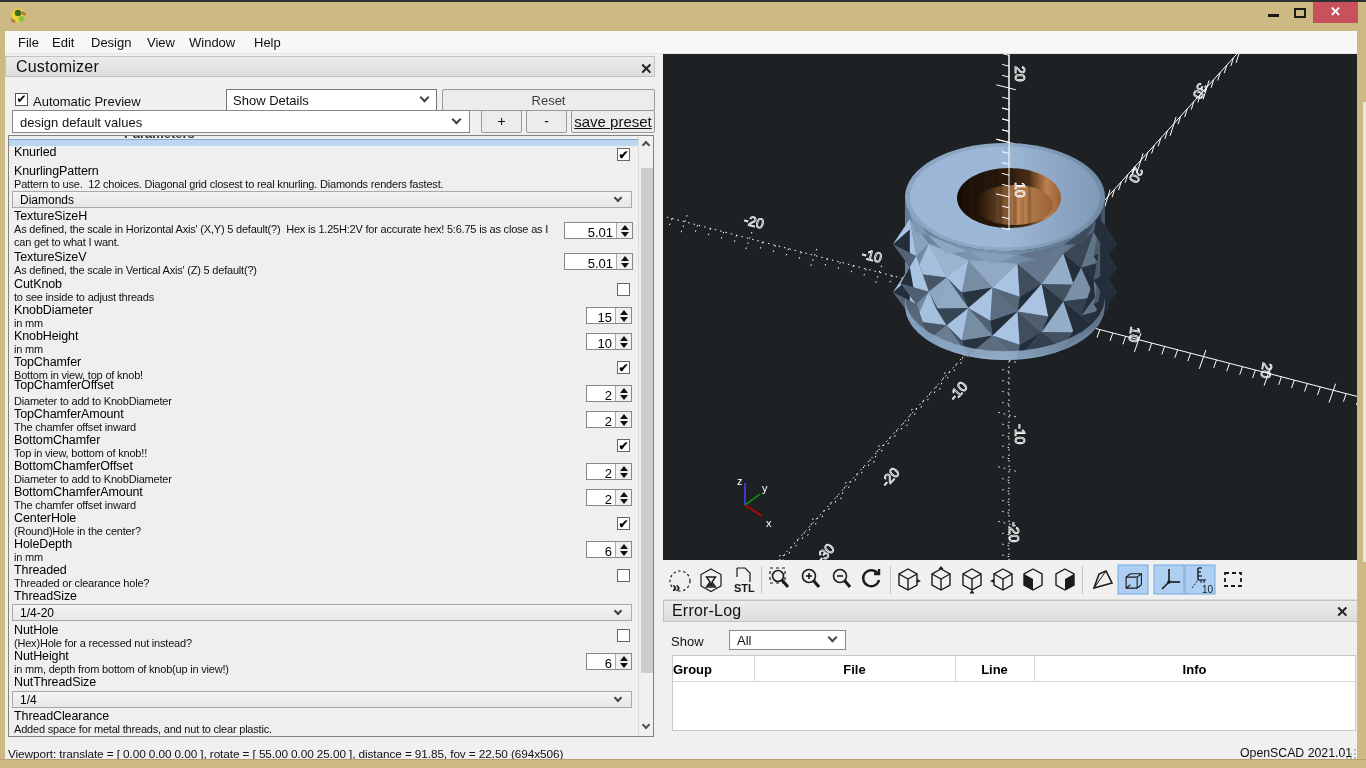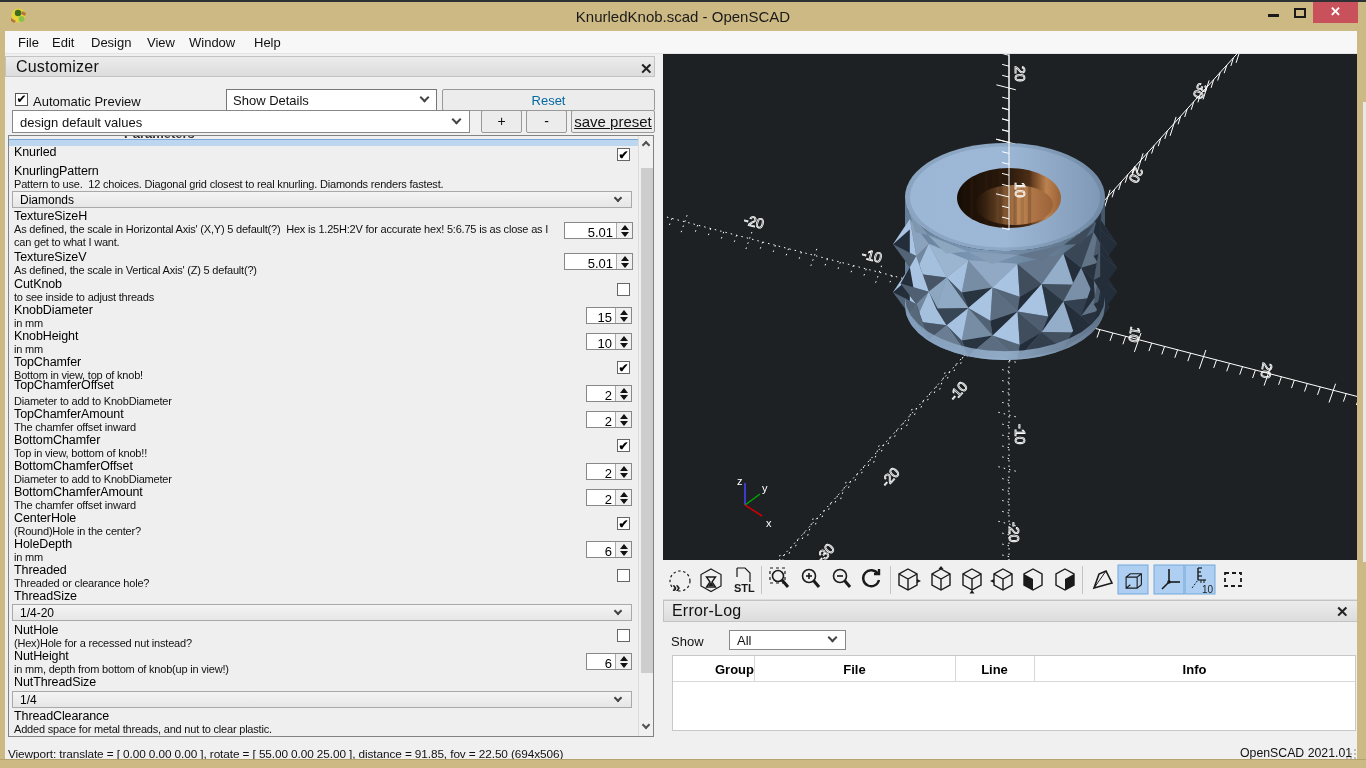--- a/index.html
+++ b/index.html
@@ -24,21 +24,21 @@
   background:linear-gradient(#ececec,#dcdcdc);border:1px solid #c3c3c3;
   font-size:16px;letter-spacing:0.2px;color:#111;padding-left:10px;line-height:19px; }
 #custx { position:absolute;left:634px;top:2px;font-size:15px;color:#222;font-weight:bold; }
 #apcb { position:absolute;left:10px;top:39px;width:13px;height:13px;background:#fff;
   border:1px solid #555;font-size:12px;line-height:11px;text-align:center; }
 #aplabel { position:absolute;left:28px;top:40px;font-size:13px;color:#111; }
 #showdet { position:absolute;left:221px;top:35px;width:211px;height:22px;background:#fff;
   border:1px solid #777;font-size:13px;color:#111;padding:3px 0 0 6px; }
 #resetbtn { position:absolute;left:437px;top:35px;width:213px;height:22px;
   background:#ececec;border:1px solid #999;border-radius:2px;text-align:center;
-  font-size:13px;color:#0369a1;padding-top:3px; }
+  font-size:13px;color:#404040;padding-top:3px; }
 #presetcombo { position:absolute;left:7px;top:56px;width:458px;height:23px;background:#fff;
   border:1px solid #888;font-size:13px;color:#111;padding:4px 0 0 7px; }
 .carr { position:absolute;width:7px;height:7px;border-right:2px solid #444;border-bottom:2px solid #444;transform:rotate(45deg);font-size:0;color:transparent; }
 .btn { position:absolute;top:56px;height:23px;background:#ececec;border:1px solid #999;
   border-radius:2px;text-align:center;color:#111; }
 #plusb { left:476px;width:41px;font-size:14px;padding-top:2px; }
 #minusb { left:521px;width:41px;font-size:14px;padding-top:2px; }
 #savepb { left:566px;width:84px;font-size:15px;padding-top:2px;text-decoration:underline; }
 
 
@@ -106,21 +106,20 @@
 <div id="page">
   <div id="topstrip" class="abs"></div>
   <div id="titlebar" class="abs"></div>
   <svg class="abs" style="left:11px;top:8px" width="15" height="15" viewBox="0 0 15 15">
     <circle cx="7.5" cy="7.5" r="7" fill="#e6d33a"></circle>
     <circle cx="7" cy="5" r="3.2" fill="#3c6e1f"></circle>
     <circle cx="10.5" cy="11" r="3" fill="#8bc34a"></circle>
     <path d="M0 10 L5 13 L3 15 L0 13 Z" fill="#b5773a"></path>
     <path d="M11 3 L15 5 L14 8 L10 6 Z" fill="#b5773a"></path>
   </svg>
-  <div id="title" class="abs">KnurledKnob.scad - OpenSCAD</div>
   <div id="mini" class="abs"></div>
   <div id="maxi" class="abs"></div>
   <div id="closeb" class="abs">✕</div>
   <div id="menubar" class="abs">
     <span class="mi" style="left:13px">File</span>
     <span class="mi" style="left:47px">Edit</span>
     <span class="mi" style="left:86px">Design</span>
     <span class="mi" style="left:142px">View</span>
     <span class="mi" style="left:184px">Window</span>
     <span class="mi" style="left:249px">Help</span>
@@ -763,21 +762,21 @@
           </g>
         </g>
       </svg>
     </div>
   <div id="errhead" class="abs">Error-Log</div>
   <div id="errx" class="abs">✕</div>
   <div id="errbody" class="abs"></div>
   <div id="showlbl" class="abs">Show</div>
   <div id="allcombo" class="abs">All<span class="carr" style="right:9px;top:3px">⌄</span></div>
   <div id="elogtable" class="abs">
-    <div class="th" style="left:0;width:81px;text-align:right">Group</div>
+    <div class="th" style="left:0;width:81px;text-align:left">Group</div>
     <div class="th" style="left:81px;width:201px;text-align:center">File</div>
     <div class="th" style="left:282px;width:79px;text-align:center">Line</div>
     <div class="th" style="left:361px;width:321px;text-align:center">Info</div>
     <div class="tline" style="left:81px"></div>
     <div class="tline" style="left:282px"></div>
     <div class="tline" style="left:361px"></div>
     <div id="thbot"></div>
   </div>
 
   <div id="rborder" class="abs"></div>

